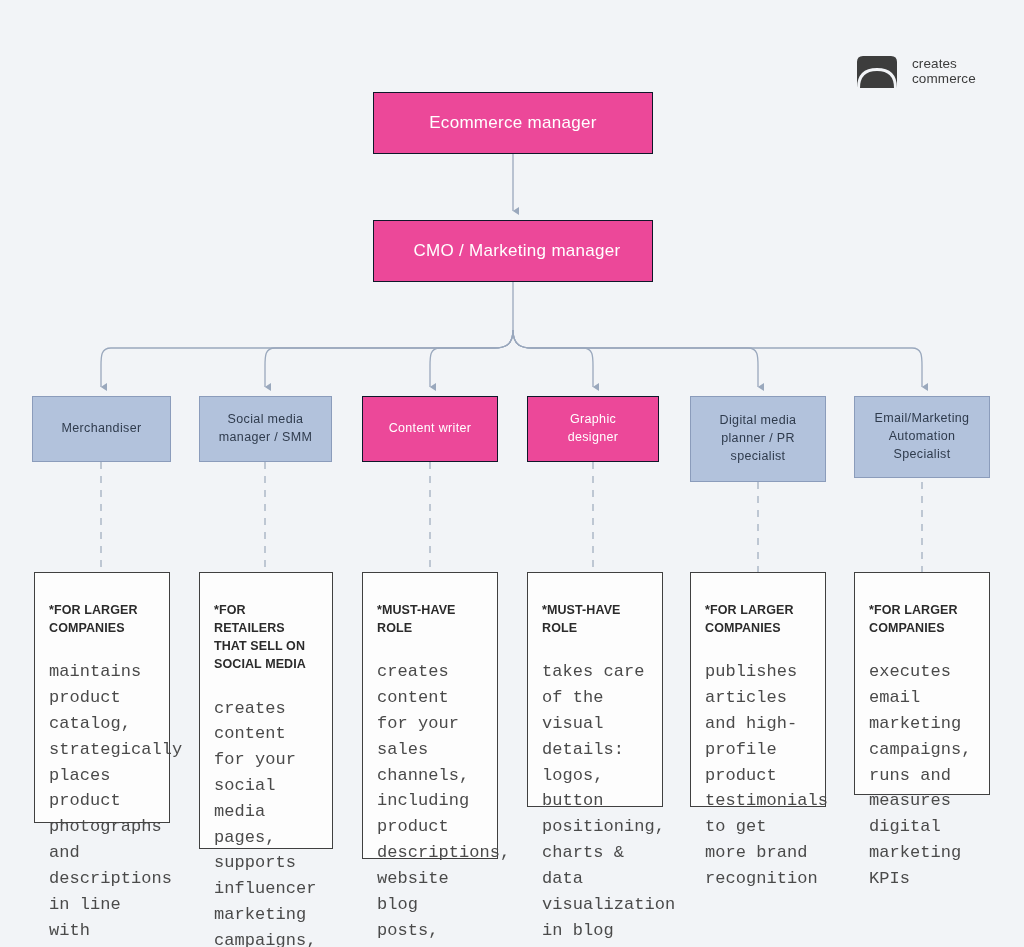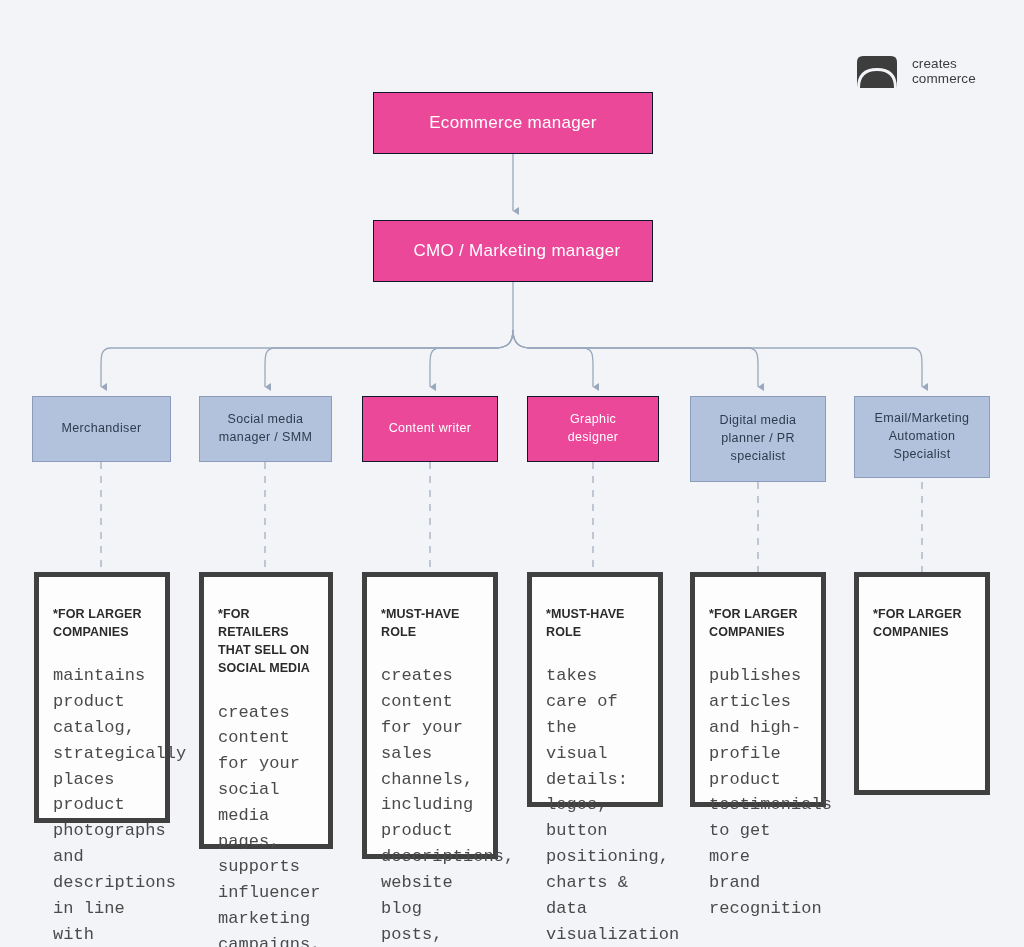--- a/index.html
+++ b/index.html
@@ -110,21 +110,21 @@
   #role-2 { left: 362px; top: 396px; width: 136px; height: 66px; }
   #role-3 { left: 527px; top: 396px; width: 132px; height: 66px; }
   #role-4 { left: 690px; top: 396px; width: 136px; height: 86px; }
   #role-5 { left: 854px; top: 396px; width: 136px; height: 82px; }
 
   
   .card {
     position: absolute;
     box-sizing: border-box;
     background: #fdfdfd;
-    border: 5px solid #404040;
+    border: 1px solid #404040;
     padding: 28px 14px 14px 14px;
     z-index: 2;
   }
   .card .head {
     font-size: 12.5px;
     font-weight: bold;
     color: #2b2b2b;
     line-height: 1.45;
     letter-spacing: 0.1px;
     margin: 0 0 22px 0;
@@ -261,15 +261,16 @@
 
   <div class="card" id="card-4">
     <p class="head">*FOR LARGER
 COMPANIES</p>
     <p class="body">publishes articles and high-profile product testimonials to get more brand recognition</p>
   </div>
 
   <div class="card" id="card-5">
     <p class="head">*FOR LARGER
 COMPANIES</p>
+    <p class="body">executes email marketing campaigns, runs and measures digital marketing KPIs</p>
   </div>
 
 </div>
 
 </body></html>

